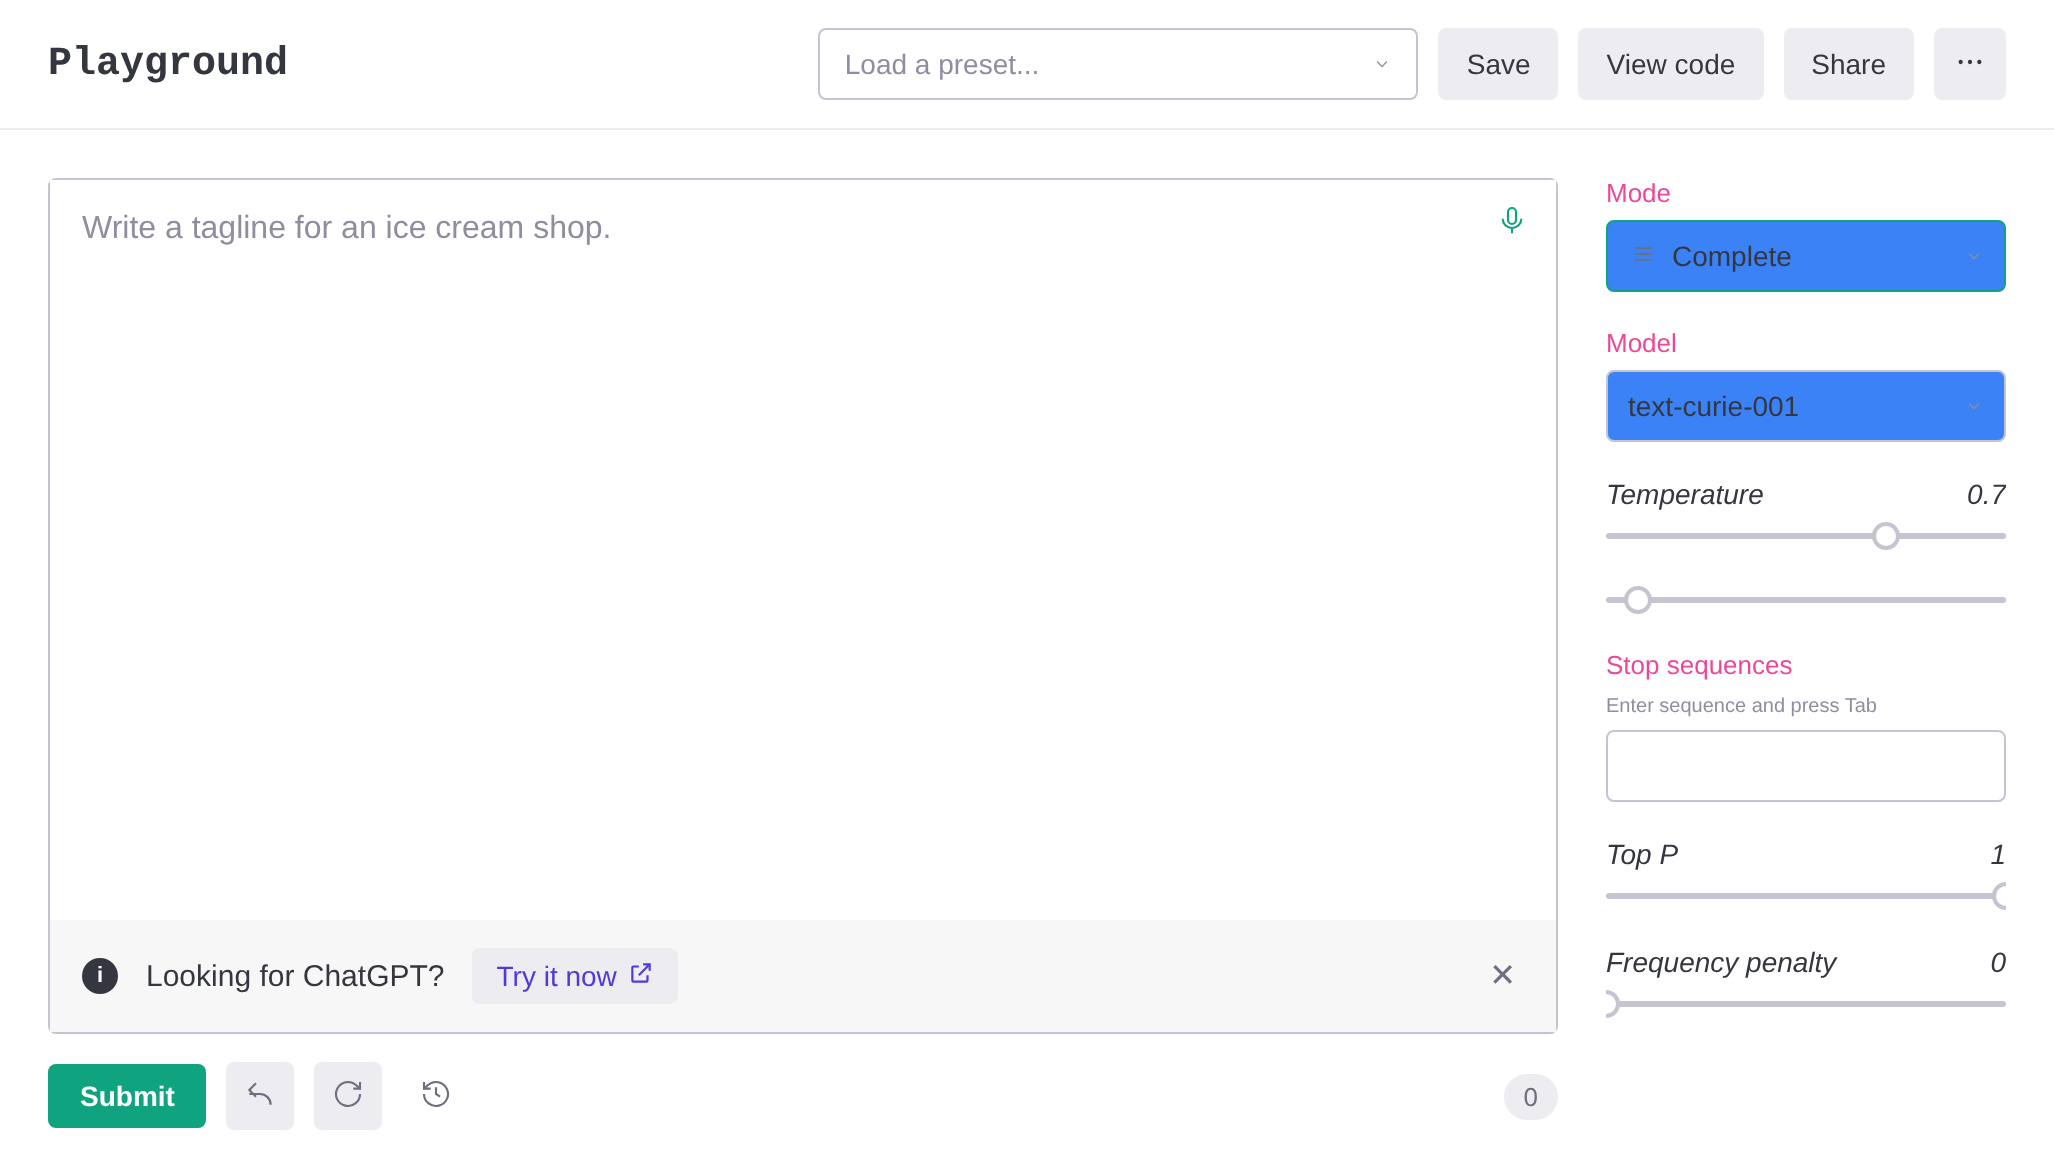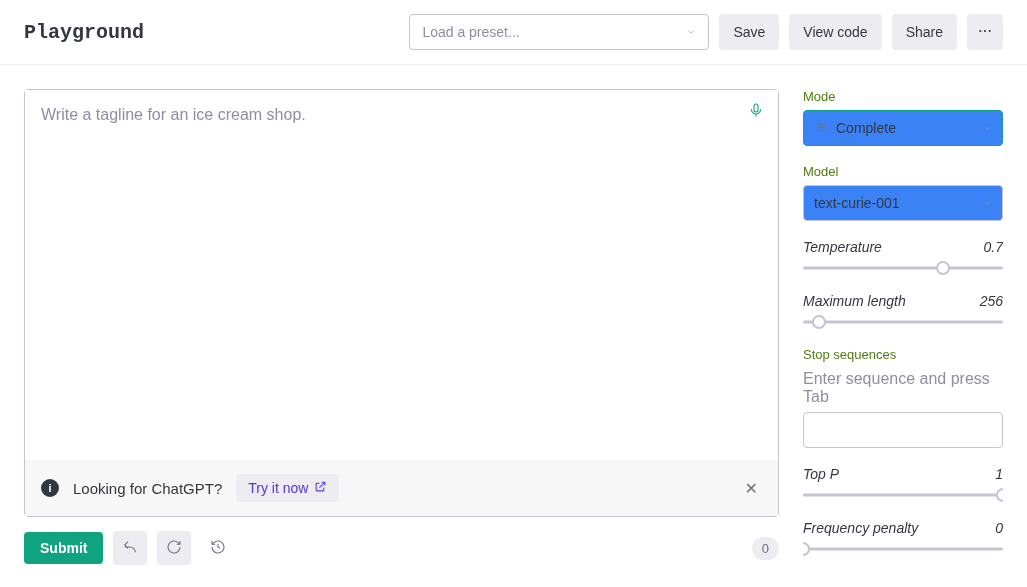--- a/index.html
+++ b/index.html
@@ -173,21 +173,21 @@
     width: 200px;
     flex-shrink: 0;
     display: flex;
     flex-direction: column;
     gap: 18px;
     overflow-y: auto;
     padding-bottom: 10px;
   }
   .side-label {
     font-size: 13px;
-    color: #4d7c0f;
+    color: #ec4899;
     margin-bottom: 6px;
   }
   .side-select {
     height: 36px;
     border: 1px solid #c5c5d2;
     border-radius: 4px;
     display: flex;
     align-items: center;
     padding: 0 10px;
     background: #3b82f6;
@@ -224,21 +224,21 @@
   }
   .slider-thumb {
     position: absolute;
     top: 50%; transform: translate(-50%, -50%);
     width: 14px; height: 14px;
     border-radius: 50%;
     background: #fff;
     border: 2px solid #c5c5d2;
   }
   .hint {
-    font-size: 16px;
+    font-size: 10px;
     color: #8e8ea0;
     margin-top: 2px;
     margin-bottom: 6px;
   }
   .stop-input {
     width: 100%;
     height: 36px;
     border: 1px solid #c5c5d2;
     border-radius: 4px;
     padding: 0 10px;
@@ -382,24 +382,20 @@
         <span>Temperature</span>
         <span class="val">0.7</span>
       </div>
       <div class="slider-track">
         <div class="slider-rail"></div>
         <div class="slider-thumb" style="left:70%"></div>
       </div>
     </div>
 
     <div class="side-group">
-      <div class="param-row">
-        <span>Maximum length</span>
-        <span class="val">256</span>
-      </div>
       <div class="slider-track">
         <div class="slider-rail"></div>
         <div class="slider-thumb" style="left:8%"></div>
       </div>
     </div>
 
     <div class="side-group">
       <div class="side-label">Stop sequences</div>
       <div class="hint">Enter sequence and press Tab</div>
       <input class="stop-input" value="" style="">

